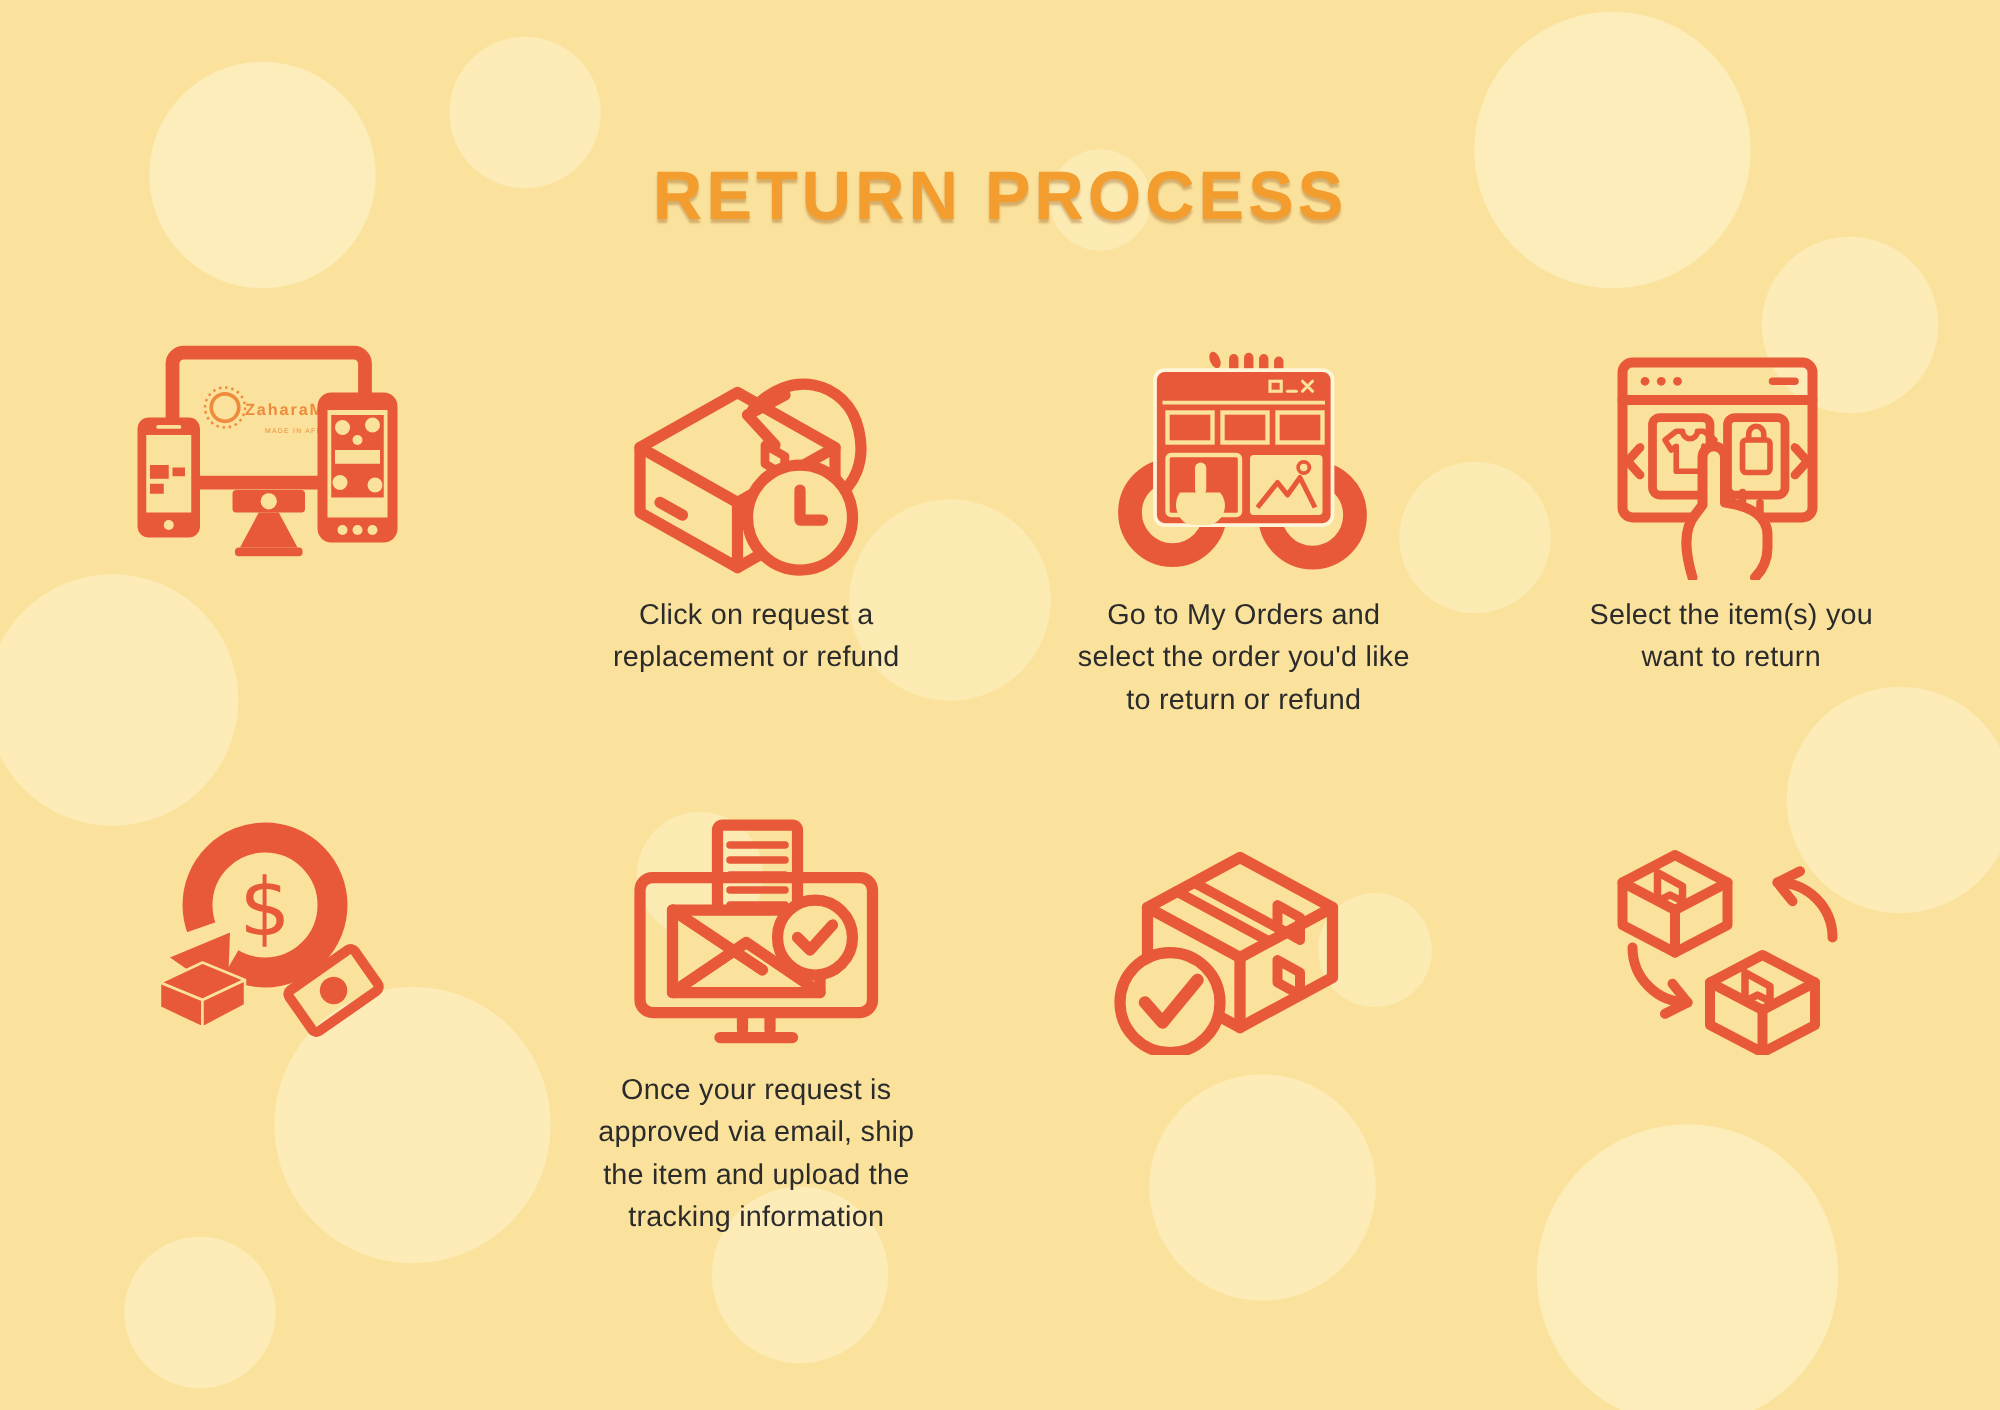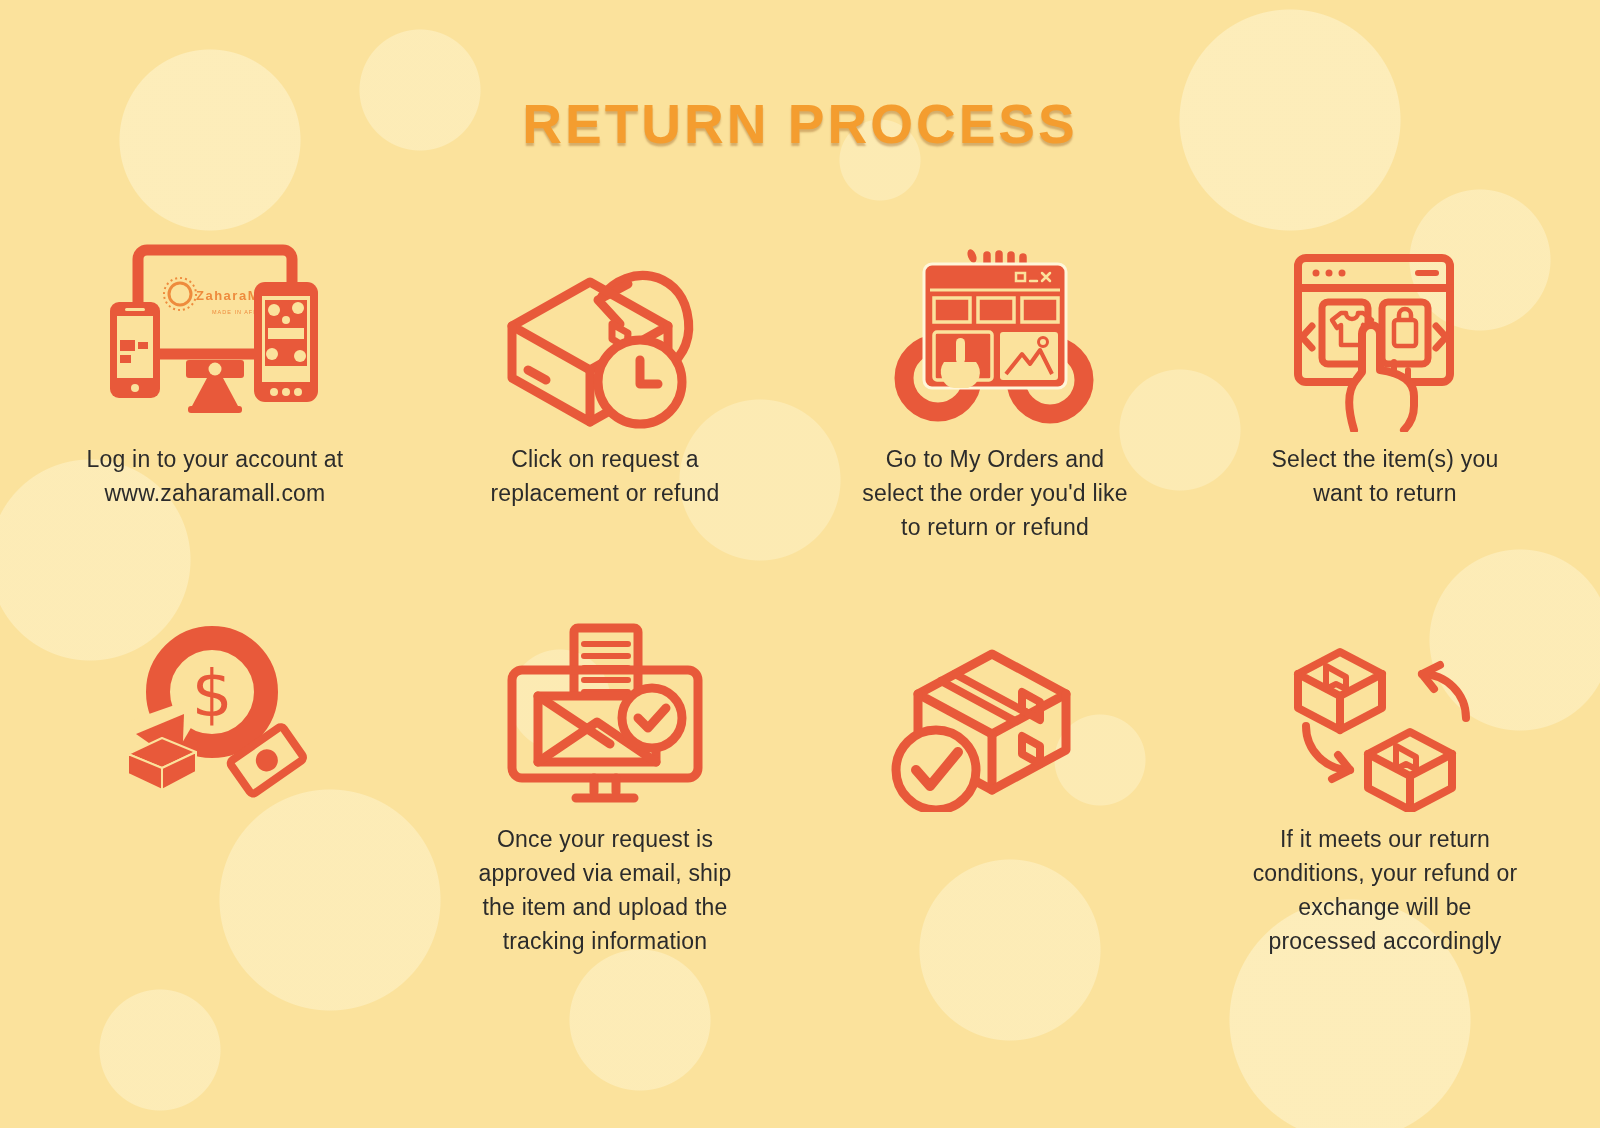--- a/index.html
+++ b/index.html
@@ -34,20 +34,21 @@
     padding-top:92px;
     text-align:center;
   }
   .title{
     display:inline-block;
     font-size:55px;
     font-weight:800;
     letter-spacing:3px;
     color:#F49D2F;
     text-shadow:0 3px 2px rgba(150,90,30,.38);
+    margin-top:32px;
   }
   .grid{
     width:1560px;
     margin:86px auto 0 auto;
     display:grid;
     grid-template-columns:repeat(4,1fr);
     grid-auto-rows:380px;
   }
   .step{
     text-align:center;
@@ -108,22 +109,20 @@
           <circle cx="198" cy="66" r="6" fill="#FBE29C"></circle>
           <circle cx="172" cy="112" r="6" fill="#FBE29C"></circle>
           <circle cx="200" cy="114" r="6" fill="#FBE29C"></circle>
           <circle cx="186" cy="78" r="4" fill="#FBE29C"></circle>
           <rect x="168" y="86" width="36" height="11" fill="#FBE29C"></rect>
           <circle cx="174" cy="150" r="4" fill="#FBE29C"></circle>
           <circle cx="186" cy="150" r="4" fill="#FBE29C"></circle>
           <circle cx="198" cy="150" r="4" fill="#FBE29C"></circle>
         </svg>
       </div>
-      <div class="caption">Log in to your account at
-www.zaharamall.com</div>
     </div>
 
     <div class="step">
       <div class="icon-wrap">
         <svg width="230" height="190" viewBox="0 0 230 190">
           <g fill="none" stroke="#E8593A" stroke-width="9" stroke-linecap="round" stroke-linejoin="round">
             <path d="M112,54 C140,20 188,30 197,70 C203,96 193,114 179,124"></path>
             <path d="M108,58 l30,-16 M108,58 l22,24"></path>
             <path d="M22,84 L100,40 L178,84 L100,128 Z"></path>
             <path d="M22,84 L22,136 L100,180 L100,128"></path>
@@ -270,20 +269,16 @@
             <path d="M98,132 V166 L140,188 V154"></path>
             <path d="M182,132 V166 L140,188"></path>
             <path d="M126,124 l20,11 v12 l-10,-5 -10,5 z" stroke-width="6"></path>
             <path d="M196,96 A44,44 0 0 0 152,52"></path>
             <path d="M152,52 l18,-9 M152,52 l12,15"></path>
             <path d="M36,104 A44,44 0 0 0 80,148"></path>
             <path d="M80,148 l-18,9 M80,148 l-12,-15"></path>
           </g>
         </svg>
       </div>
-      <div class="caption">If it meets our return
-conditions, your refund or
-exchange will be
-processed accordingly</div>
     </div>
 
   </div>
 </div>
 
 </body></html>

